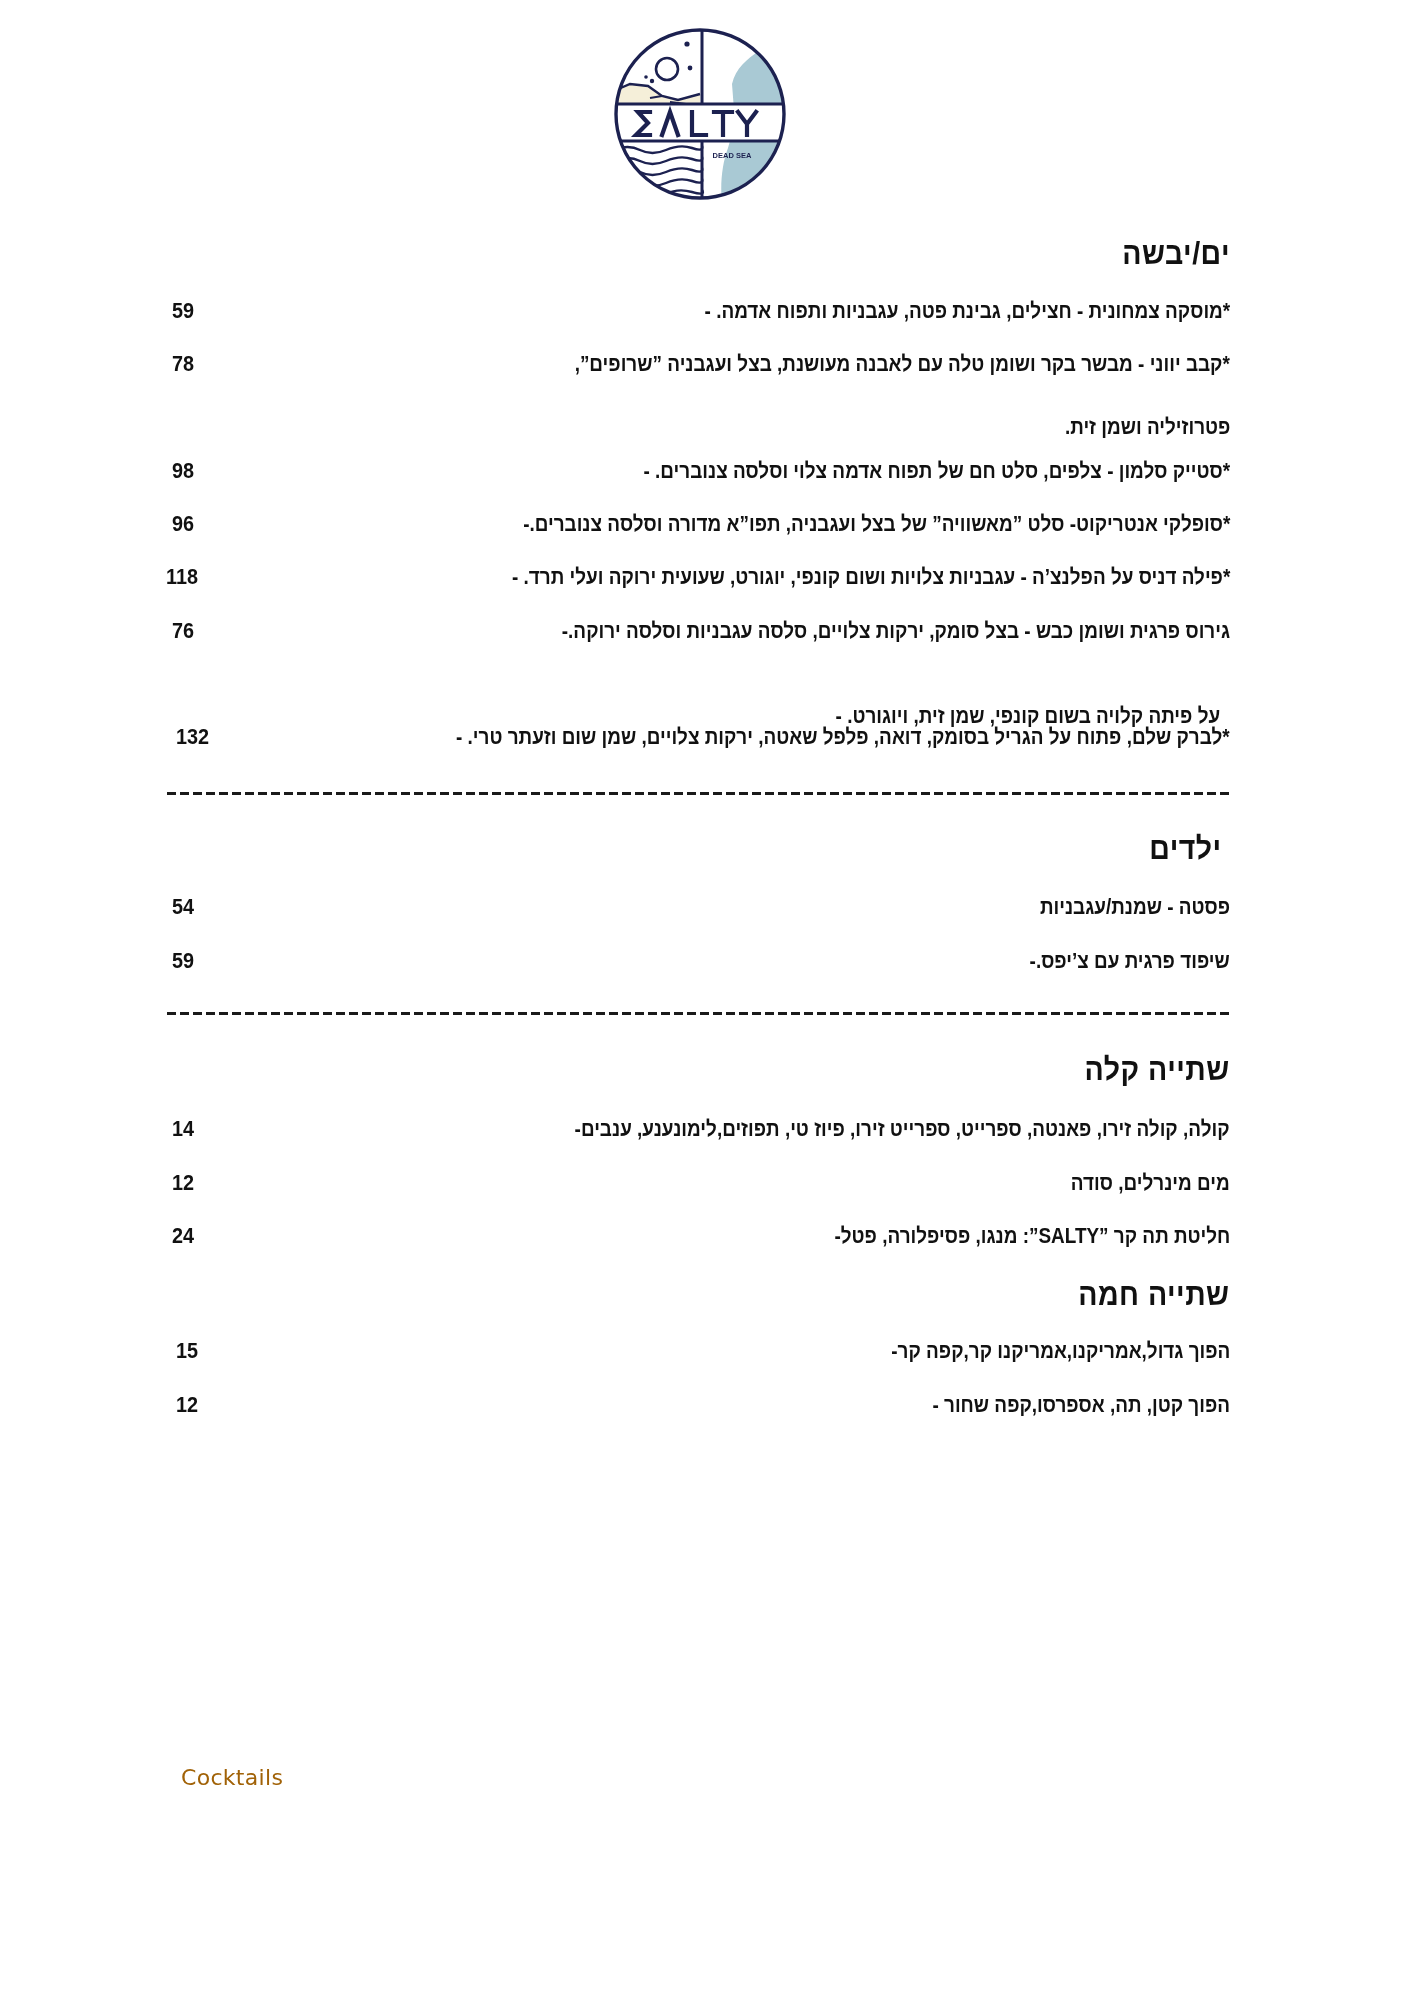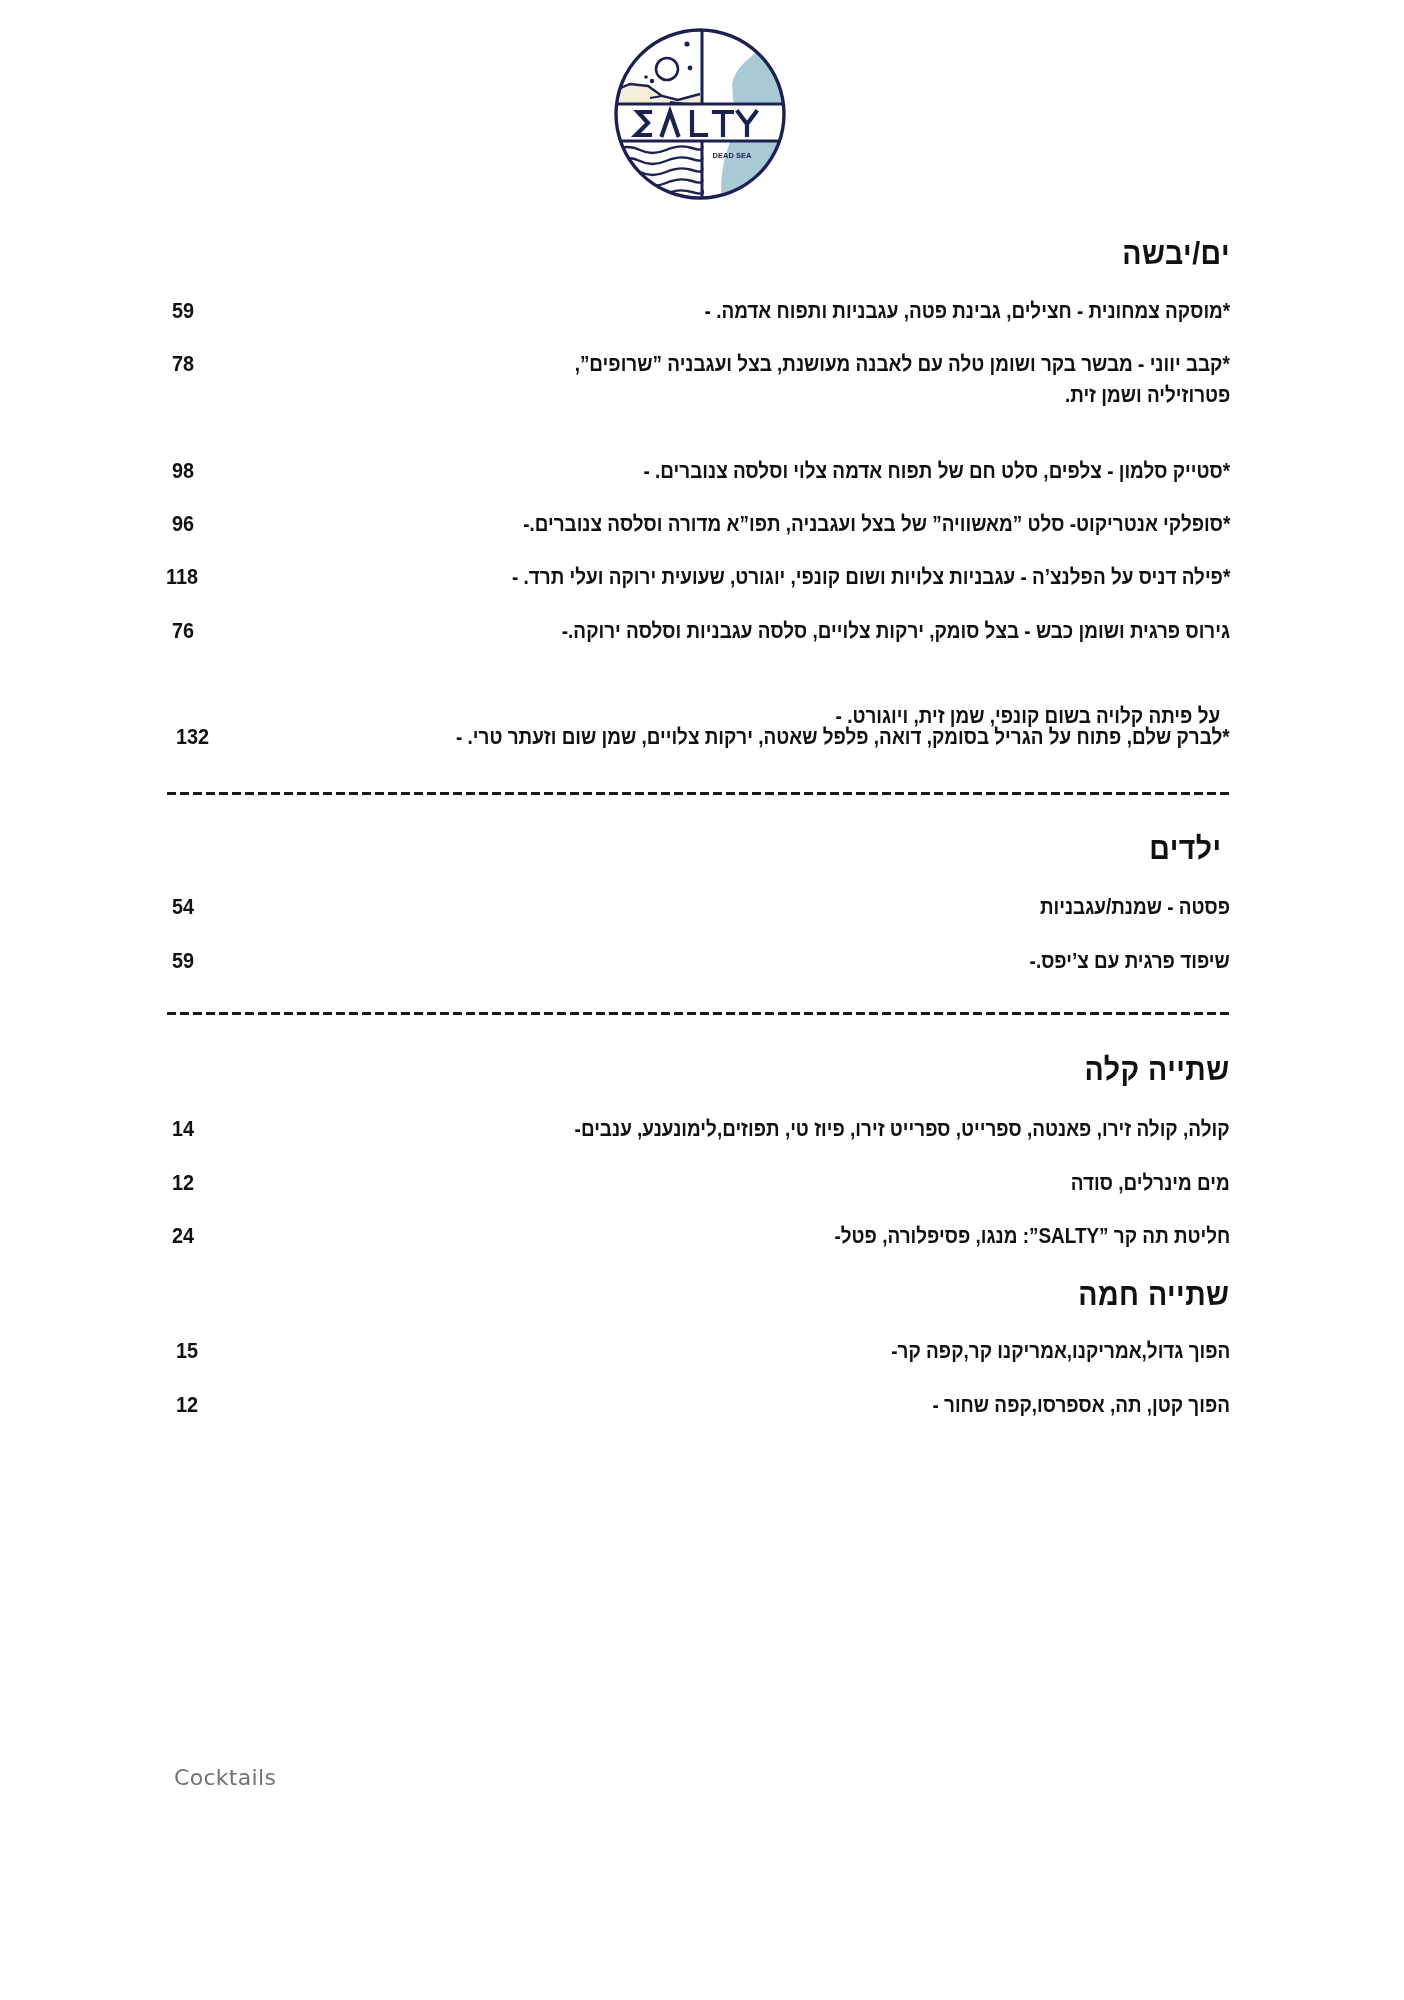--- a/index.html
+++ b/index.html
@@ -71,26 +71,26 @@
   .price.p2 { left: 4px; }
   .divider {
     position: absolute;
     left: 167px;
     width: 1064px;
     height: 3px;
     background-image: repeating-linear-gradient(to right, #1a1a1a 0 9px, transparent 9px 13px);
   }
   .cocktails {
     position: absolute;
-    left: 174px;
+    left: 181px;
     top: 1765px;
     font-family: "DejaVu Sans", sans-serif;
     font-size: 22px;
     font-weight: normal;
-    color: #737373;
+    color: #a16207;
     letter-spacing: 0.3px;
   }
 </style>
 </head>
 <body>
 
 <svg class="logo" viewBox="0 0 180 180" xmlns="http://www.w3.org/2000/svg">
   <defs>
     <clipPath id="circClip">
         <circle cx="90" cy="90" r="84"></circle>
@@ -146,21 +146,21 @@
 <div class="section-heading" style="top:236px;">ים/יבשה</div>
 
 <div class="row" style="top:296px;">
   <span class="item-text">*מוסקה צמחונית - חצילים, גבינת פטה, עגבניות ותפוח אדמה. -</span>
   <span class="price p2">59</span>
 </div>
 <div class="row" style="top:349px;">
   <span class="item-text">*קבב יווני - מבשר בקר ושומן טלה עם לאבנה מעושנת, בצל ועגבניה ”שרופים”,</span>
   <span class="price p2">78</span>
 </div>
-<div class="row" style="top:380px;">
+<div class="row" style="top:412px;">
   <span class="item-text">פטרוזיליה ושמן זית.</span>
 </div>
 <div class="row" style="top:456px;">
   <span class="item-text">*סטייק סלמון - צלפים, סלט חם של תפוח אדמה צלוי וסלסה צנוברים. -</span>
   <span class="price p2">98</span>
 </div>
 <div class="row" style="top:509px;">
   <span class="item-text">*סופלקי אנטריקוט- סלט ”מאשוויה” של בצל ועגבניה, תפו”א מדורה וסלסה צנוברים.-</span>
   <span class="price p2">96</span>
 </div>

